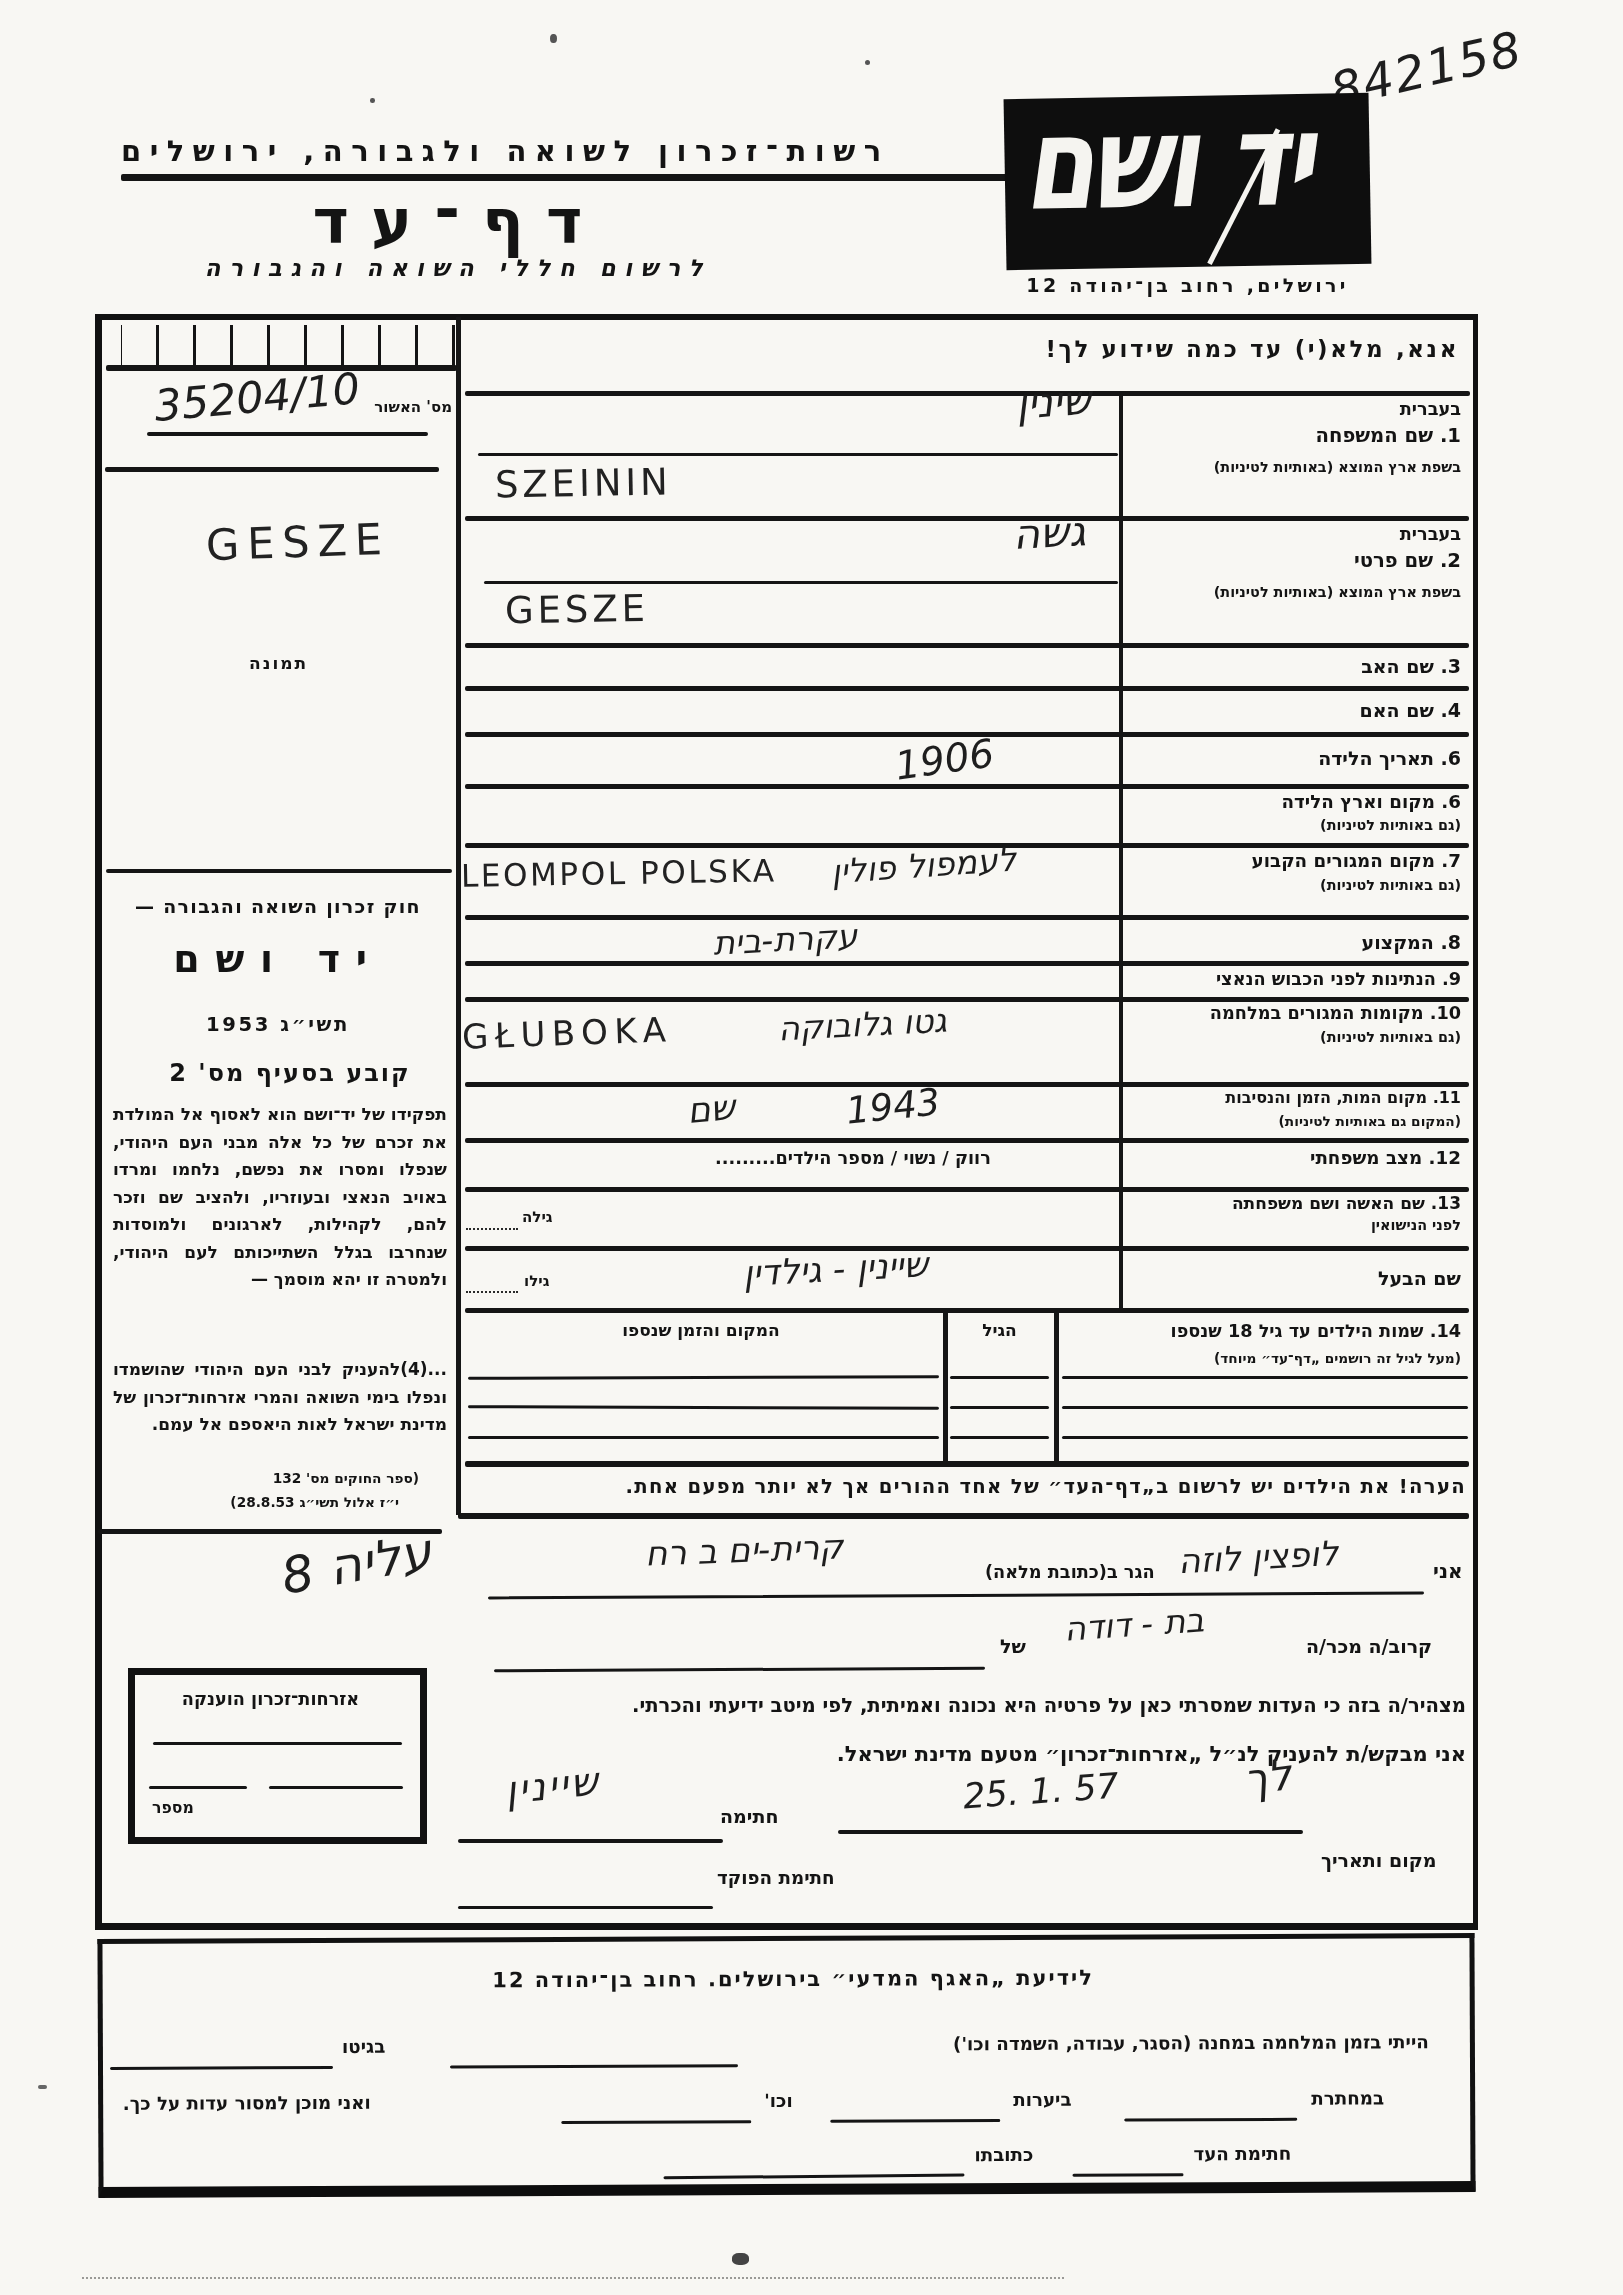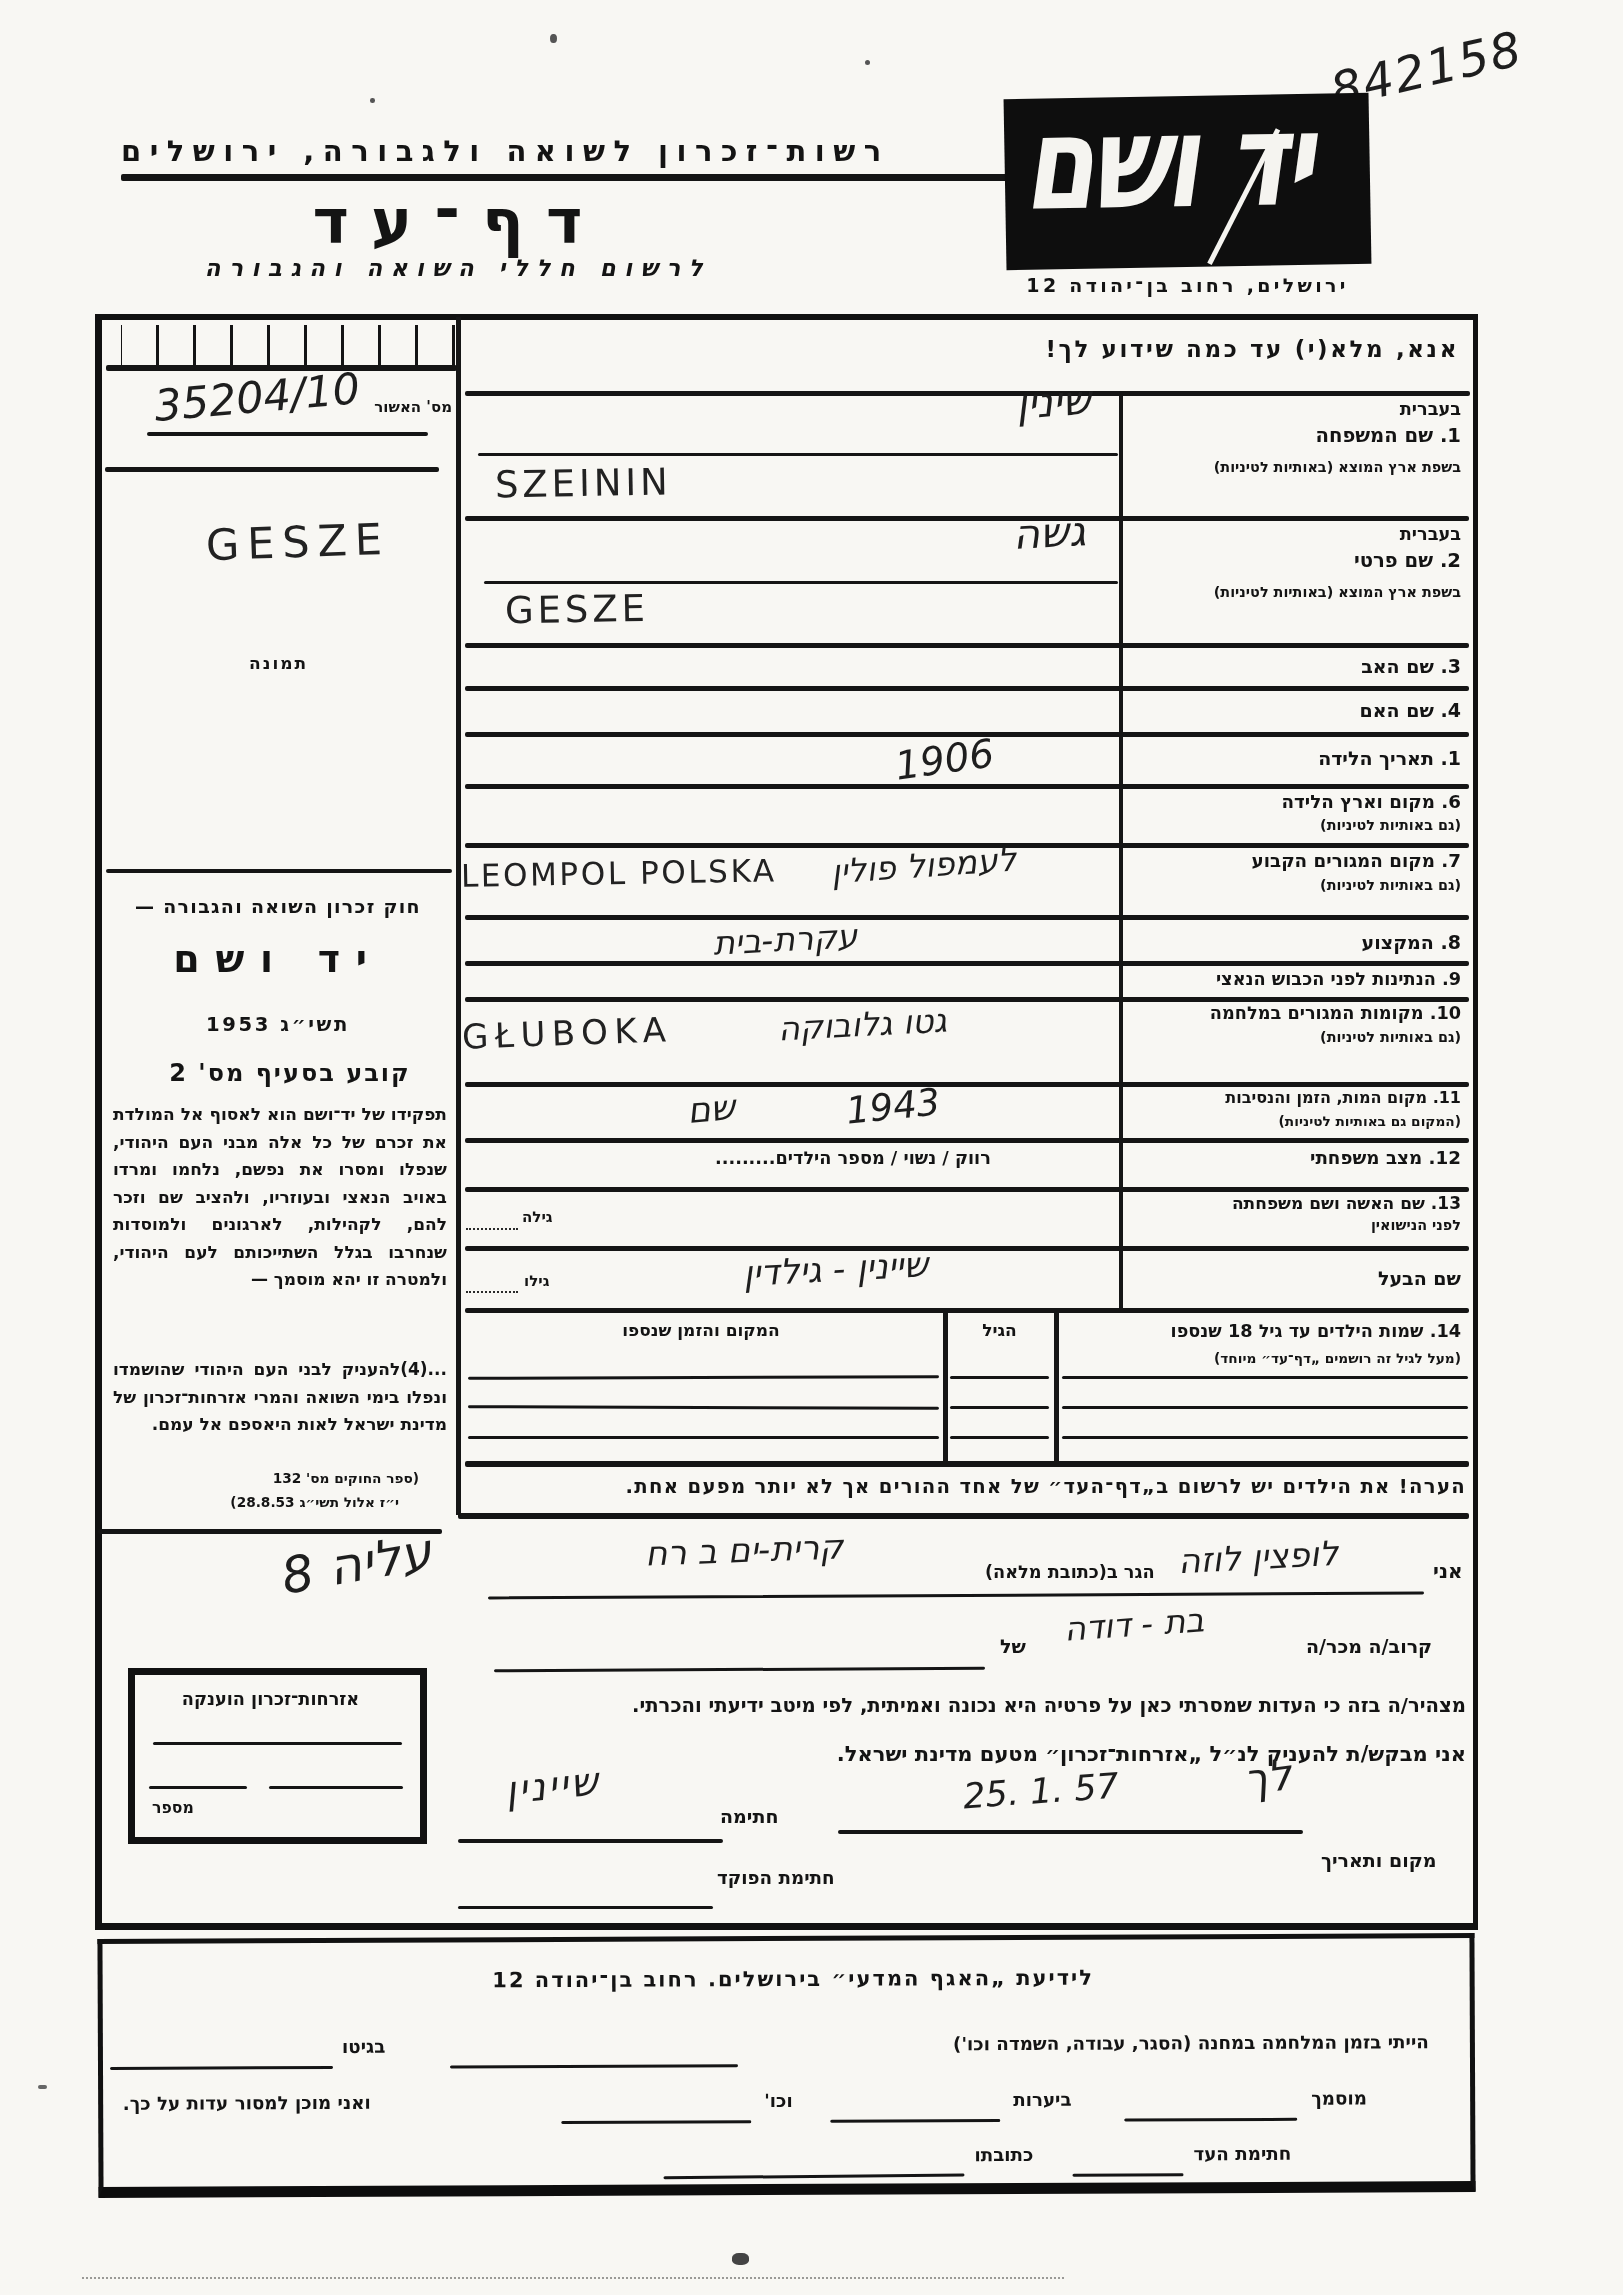--- a/index.html
+++ b/index.html
@@ -96,21 +96,21 @@
 
   <div class="t lbl" style="top:524px;font-size:17.7px;">בעברית</div>
   <div class="hw" style="left:1013px;top:509px;font-size:41px;transform:rotate(-3deg);">גשה</div>
   <div class="ln" style="left:484px;top:581px;width:634px;height:2.6px;"></div>
   <div class="t lbl" style="top:549px;font-size:19.6px;">2. שם פרטי</div>
   <div class="t lbl" style="top:584px;font-size:14.4px;">בשפת ארץ המוצא (באותיות לטיניות)</div>
   <div class="hwl" style="left:505px;top:588px;font-size:37px;transform:rotate(-1deg);">GESZE</div>
 
   <div class="t lbl" style="top:655px;font-size:19px;">3. שם האב</div>
   <div class="t lbl" style="top:699px;font-size:19px;">4. שם האם</div>
-  <div class="t lbl" style="top:747px;font-size:19px;">1. תאריך הלידה</div>
+  <div class="t lbl" style="top:747px;font-size:19px;">6. תאריך הלידה</div>
   <div class="hw" style="left:895px;top:737px;font-size:39px;transform:rotate(-8deg);direction:ltr;">1906</div>
 
   <div class="t lbl" style="top:791px;font-size:18.3px;">6. מקום וארץ הלידה</div>
   <div class="t lbl" style="top:817px;font-size:14.4px;">(גם באותיות לטיניות)</div>
 
   <div class="t lbl" style="top:850px;font-size:18.3px;">7. מקום המגורים הקבוע</div>
   <div class="t lbl" style="top:877px;font-size:14.4px;">(גם באותיות לטיניות)</div>
   <div class="hwl" style="left:461px;top:855px;font-size:31px;letter-spacing:2.6px;transform:rotate(-1deg);">LEOMPOL POLSKA</div>
   <div class="hw" style="left:831px;top:846px;font-size:33px;transform:rotate(-4deg);">לעמפול פולין</div>
 
@@ -189,21 +189,21 @@
   <div class="ln" style="left:458px;top:1906px;width:255px;height:2.6px;"></div>
 
   <div style="position:absolute;left:98px;top:1936px;width:1367px;height:243px;border:5.2px solid #111;border-bottom:11.8px solid #0d0d0d;transform:rotate(-0.25deg);">
     <div class="t ctr" style="left:216px;top:26px;width:949px;font-size:21px;letter-spacing:2px;">לידיעת „האגף המדעי״ בירושלים.    רחוב בן־יהודה 12</div>
 
     <div class="t" style="left:645px;top:93px;width:681px;text-align:right;font-size:18.3px;">הייתי בזמן המלחמה במחנה (הסגר, עבודה, השמדה וכו')</div>
     <div class="ln" style="left:347px;top:123px;width:288px;height:3.3px;"></div>
     <div class="t" style="left:239px;top:93px;font-size:18.3px;">בגיטו</div>
     <div class="ln" style="left:6.5px;top:123px;width:223px;height:3.3px;"></div>
 
-    <div class="t" style="left:1208px;top:149px;font-size:18.3px;">מוסמך</div>
+    <div class="t" style="left:1208px;top:149px;font-size:18.3px;">במחתרת</div>
     <div class="ln" style="left:1021px;top:179px;width:173px;height:3.3px;"></div>
     <div class="t" style="left:910px;top:149px;font-size:18.3px;">ביערות</div>
     <div class="ln" style="left:727px;top:179px;width:170px;height:3.3px;"></div>
     <div class="t" style="left:661px;top:149px;font-size:18.3px;">וכו'</div>
     <div class="ln" style="left:458px;top:179px;width:190px;height:3.3px;"></div>
     <div class="t" style="left:19.6px;top:149px;width:425px;text-align:left;font-size:18.3px;">ואני מוכן למסור עדות על כך.</div>
 
     <div class="t" style="left:1090px;top:204px;font-size:18.3px;">חתימת העד</div>
     <div class="ln" style="left:969px;top:234px;width:111px;height:3.3px;"></div>
     <div class="t" style="left:871px;top:204px;font-size:18.3px;">כתובתו</div>

